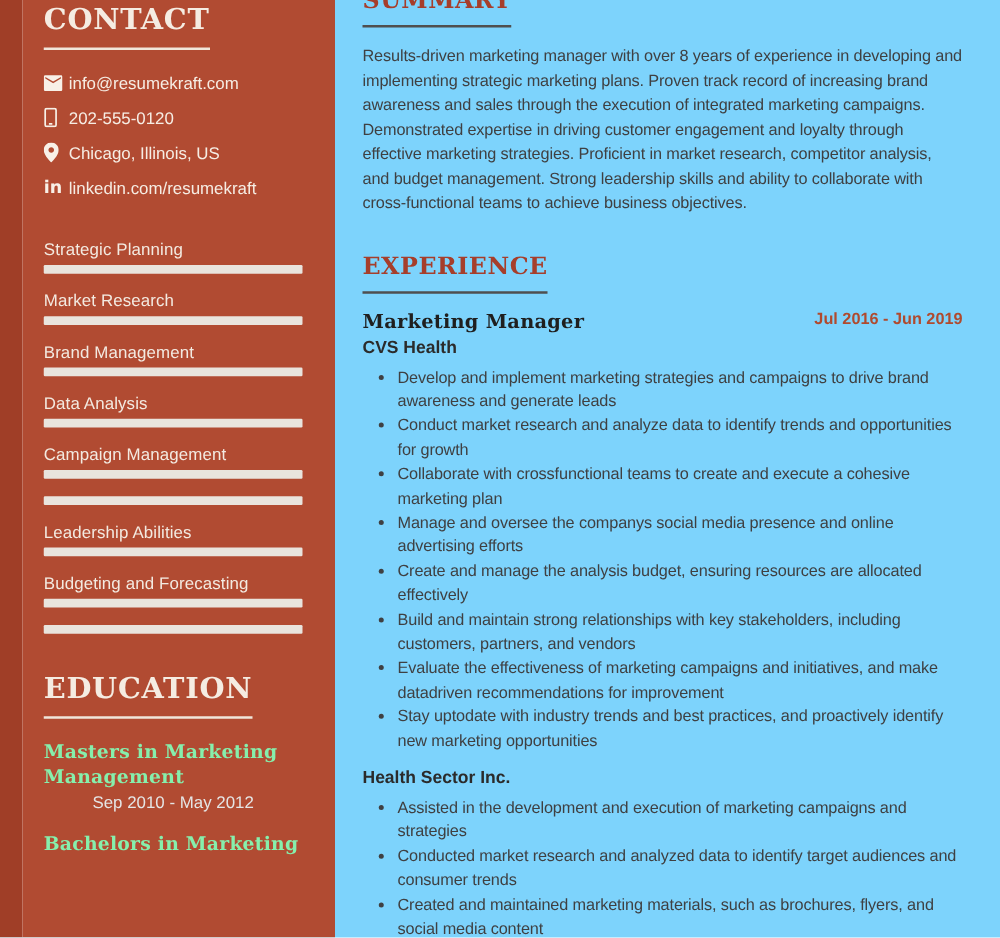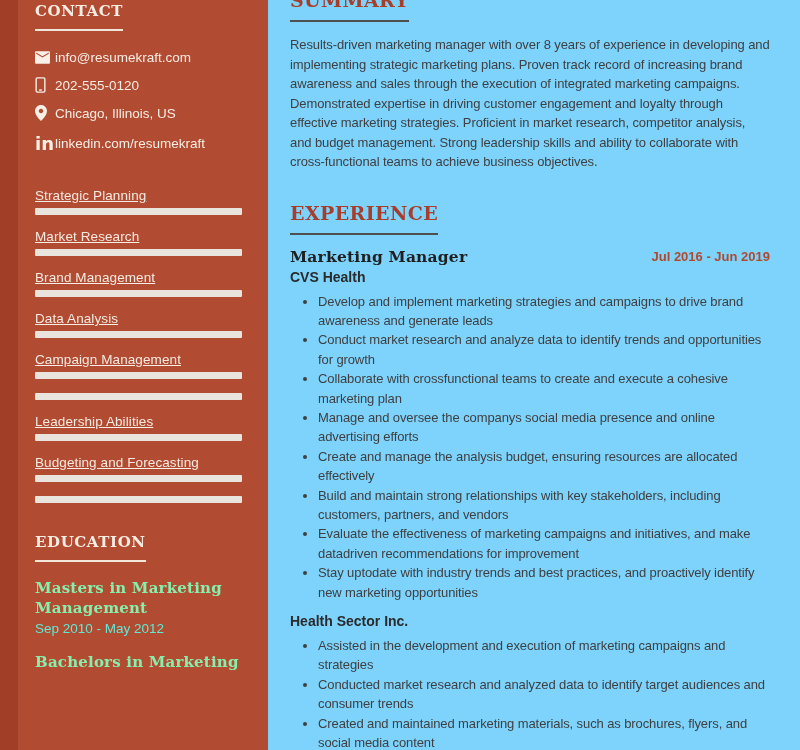--- a/index.html
+++ b/index.html
@@ -9,59 +9,59 @@
   .page { display:flex; width:800px; height:750px; overflow:hidden; }
 
   
   .accent-strip { width:18px; background:#A03E27; flex:0 0 18px; }
   .sidebar {
     width:250px; flex:0 0 250px; background:#B14B32;
     padding:2px 26px 0 17px; color:#F6EDE4; overflow:hidden;
   }
   .side-heading {
     font-family:"DejaVu Serif", serif; font-weight:bold;
-    font-size:15px; letter-spacing:0.6px; color:#F5ECE2;
+    font-size:23px; letter-spacing:0.6px; color:#F5ECE2;
     display:table; padding-bottom:9px; border-bottom:2px solid #F0E6DA;
   }
   .contact-list { margin-top:19px; }
   .contact-item { display:flex; align-items:center; margin-bottom:12px; font-size:13.5px; color:#F6EDE4; }
   .contact-item .icn { width:20px; flex:0 0 20px; display:flex; align-items:center; }
-  .in-glyph { font-family:"DejaVu Sans", sans-serif; font-weight:bold; font-size:18px; color:#F8F0E7; }
+  .in-glyph { font-family:"DejaVu Sans", sans-serif; font-weight:bold; font-size:14px; color:#F8F0E7; }
 
   .skills-block { margin-top:34px; }
-  .skills-list { margin-top:0;text-decoration:underline; }
+  .skills-list { margin-top:0; }
   .skill-item { margin-bottom:14px; }
   .skill-label { font-size:13.5px; color:#F3EAE1; line-height:15px; margin-bottom:5px; letter-spacing:0.1px; }
   .skill-bar { height:7px; background:#E9E4DD; width:100%; border-radius:1px; }
 
   .education-block { margin-top:30px; }
   .edu-entry { margin-top:16px; }
   .edu-degree {
     font-family:"DejaVu Serif", serif; font-weight:bold;
     font-size:15px; line-height:20px; color:#86efac; letter-spacing:0.2px;
   }
-  .edu-period { font-size:13.5px; color:#5eead4; margin-top:3px; }
+  .edu-period { font-size:13.5px; color:#e5e5e5; margin-top:3px;text-align:center; }
 
   
   .main { flex:1; background:#7dd3fc; padding:0 30px 16px 22px; overflow:hidden; }
   .main-heading {
     font-family:"DejaVu Serif", serif; font-weight:bold;
     font-size:19px; letter-spacing:0.4px; color:#A63E2B;
     display:table; padding-bottom:9px; border-bottom:2px solid #4F4F4F;
   }
   .summary-heading { margin-top:-11px; }
   .summary-text {
     margin-top:13px; font-size:13px; letter-spacing:-0.1px;
     line-height:19.5px; color:#3F4042;
   }
   .experience-heading { margin-top:30px; }
 
   .job { margin-top:12px; }
   .job + .job { margin-top:10px; }
-  .job-header { display:flex; justify-content:space-between; align-items:center; }
+  .job-header { display:flex; justify-content:space-between; align-items:flex-start; }
   .job-title {
     font-family:"DejaVu Serif", serif; font-weight:bold;
     font-size:15.5px; line-height:19px; color:#1F1F1F; letter-spacing:0.2px;
   }
   .job-period { font-size:13px; font-weight:bold; color:#B04A2E; white-space:nowrap; }
   .job-company { font-size:14px; font-weight:bold; color:#2B2B2B; line-height:18px; margin-top:2px; }
   .job-bullets { margin:6px 0 0 0; padding-left:28px; list-style:disc; }
   .job-bullets li {
     font-size:13px; letter-spacing:-0.1px; line-height:19.4px; color:#3F4042;
   }

